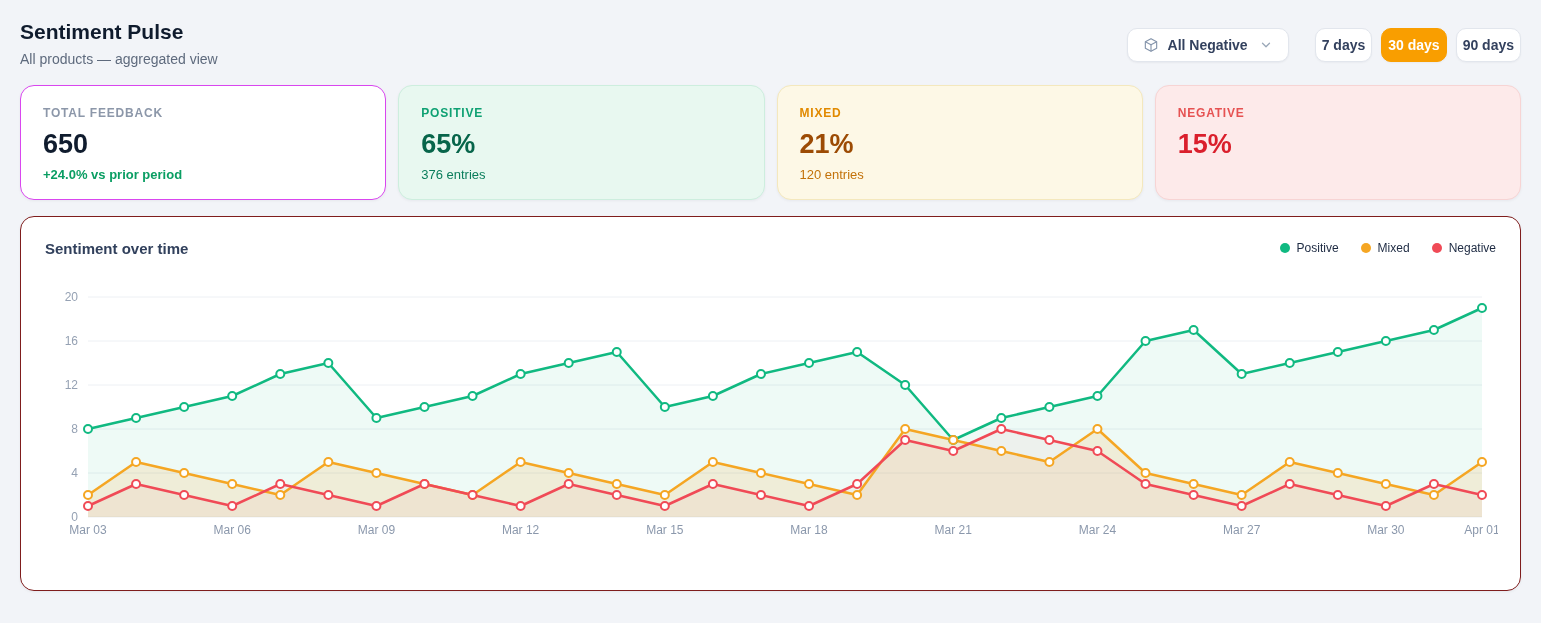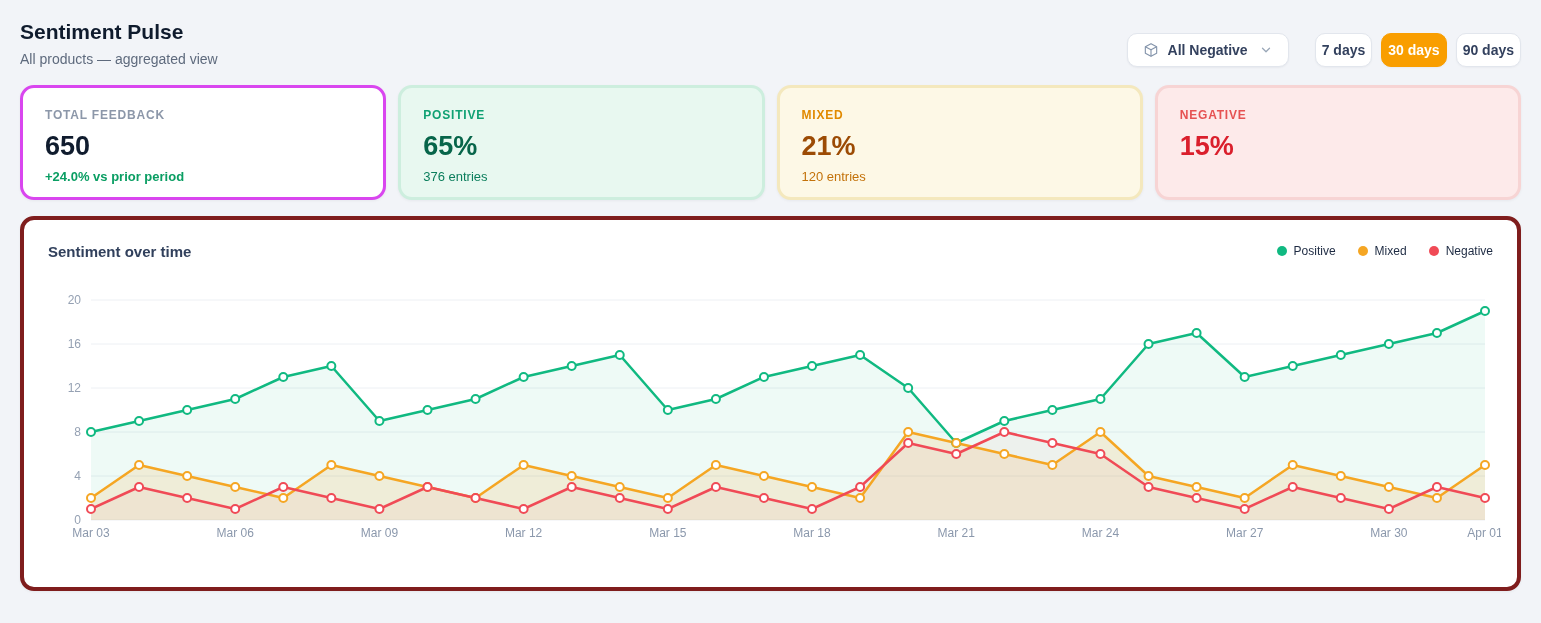--- a/index.html
+++ b/index.html
@@ -5,21 +5,21 @@
   * { box-sizing: border-box; }
   html,body { margin:0; padding:0; }
   body {
     width:1541px; height:623px;
     background:#f2f4f8;
     font-family:"Liberation Sans", sans-serif;
     color:#17233a;
     overflow:hidden;
   }
   
-  .topbar { display:flex; justify-content:space-between; align-items:flex-end; padding:18px 20px 6px; }
+  .topbar { display:flex; justify-content:space-between; align-items:center; padding:18px 20px 6px; }
   .page-title { font-size:21px; font-weight:bold; color:#0f1b2d; margin:2px 0 7px; }
   .page-subtitle { font-size:14px; color:#5e6a7d; }
   .controls { display:flex; align-items:center; gap:26px; margin-top:5px; }
   .dropdown {
     display:flex; align-items:center; gap:9px;
     background:#fff; border:1px solid #e2e6ed; border-radius:10px;
     padding:8px 15px; font-size:14px; font-weight:bold; color:#33415e;
     box-shadow:0 1px 2px rgba(16,24,40,.05); cursor:pointer;
   }
   .dropdown .chev { margin-left:2px; }
@@ -28,21 +28,21 @@
     background:#fff; border:1px solid #e2e6ed; border-radius:10px;
     padding:8px 6px; font-size:14px; font-weight:bold; color:#33415e;
     font-family:"Liberation Sans", sans-serif; cursor:pointer;
     box-shadow:0 1px 2px rgba(16,24,40,.04);
   }
   .range-btn.active { background:#f99e00; border-color:#f99e00; color:#fff; }
   
   .stats { display:grid; grid-template-columns:repeat(4,1fr); gap:12px; padding:12px 20px 0; }
   .stat-card {
     height:115px; border-radius:14px; padding:20px 22px;
-    background:#fff; border:3px solid #d946ef;
+    background:#fff; border:1px solid #d946ef;
     box-shadow:0 1px 3px rgba(16,24,40,.05);
   }
   .stat-label { font-size:12px; font-weight:bold; letter-spacing:.8px; color:#8c97a9; }
   .stat-value { font-size:27px; font-weight:bold; color:#101c2e; margin:9px 0 7px; }
   .stat-sub { font-size:13px; color:#5e6a7d; }
   .stat-card.total .stat-sub { color:#0a9e63; font-weight:bold; }
   .stat-card.positive { background:#e8f8f0; border-color:#cdeede; }
   .stat-card.positive .stat-label { color:#0fa173; }
   .stat-card.positive .stat-value { color:#07654a; }
   .stat-card.positive .stat-sub { color:#0b7e5c; }
@@ -50,21 +50,21 @@
   .stat-card.mixed .stat-label { color:#e18a00; }
   .stat-card.mixed .stat-value { color:#9c4b04; }
   .stat-card.mixed .stat-sub { color:#c3720a; }
   .stat-card.negative { background:#fdeaea; border-color:#f7d4d4; }
   .stat-card.negative .stat-label { color:#e65252; }
   .stat-card.negative .stat-value { color:#da1f2c; }
   .stat-card.negative .stat-sub { color:#e04a4a; }
   
   .chart-card {
     margin:16px 20px; height:375px;
-    background:#fff; border:4px solid #7f1d1d; border-radius:14px;
+    background:#fff; border:1px solid #7f1d1d; border-radius:14px;
     padding:20px 24px 10px;
     box-shadow:0 1px 3px rgba(16,24,40,.05);
   }
   .chart-head { display:flex; justify-content:space-between; align-items:center; height:22px; }
   .chart-title { font-size:15px; font-weight:bold; color:#31405c; }
   .legend { display:flex; gap:22px; }
   .legend-item { display:flex; align-items:center; gap:7px; font-size:12px; color:#1d2a42; cursor:pointer; }
   .legend-dot { width:10px; height:10px; border-radius:50%; background:#ccc; }
   #chart-svg { width:1453px; height:300px; display:block; margin-top:4px; }
   .ytick { fill:#95a1b3; font-size:12px; font-family:"Liberation Sans", sans-serif; }

